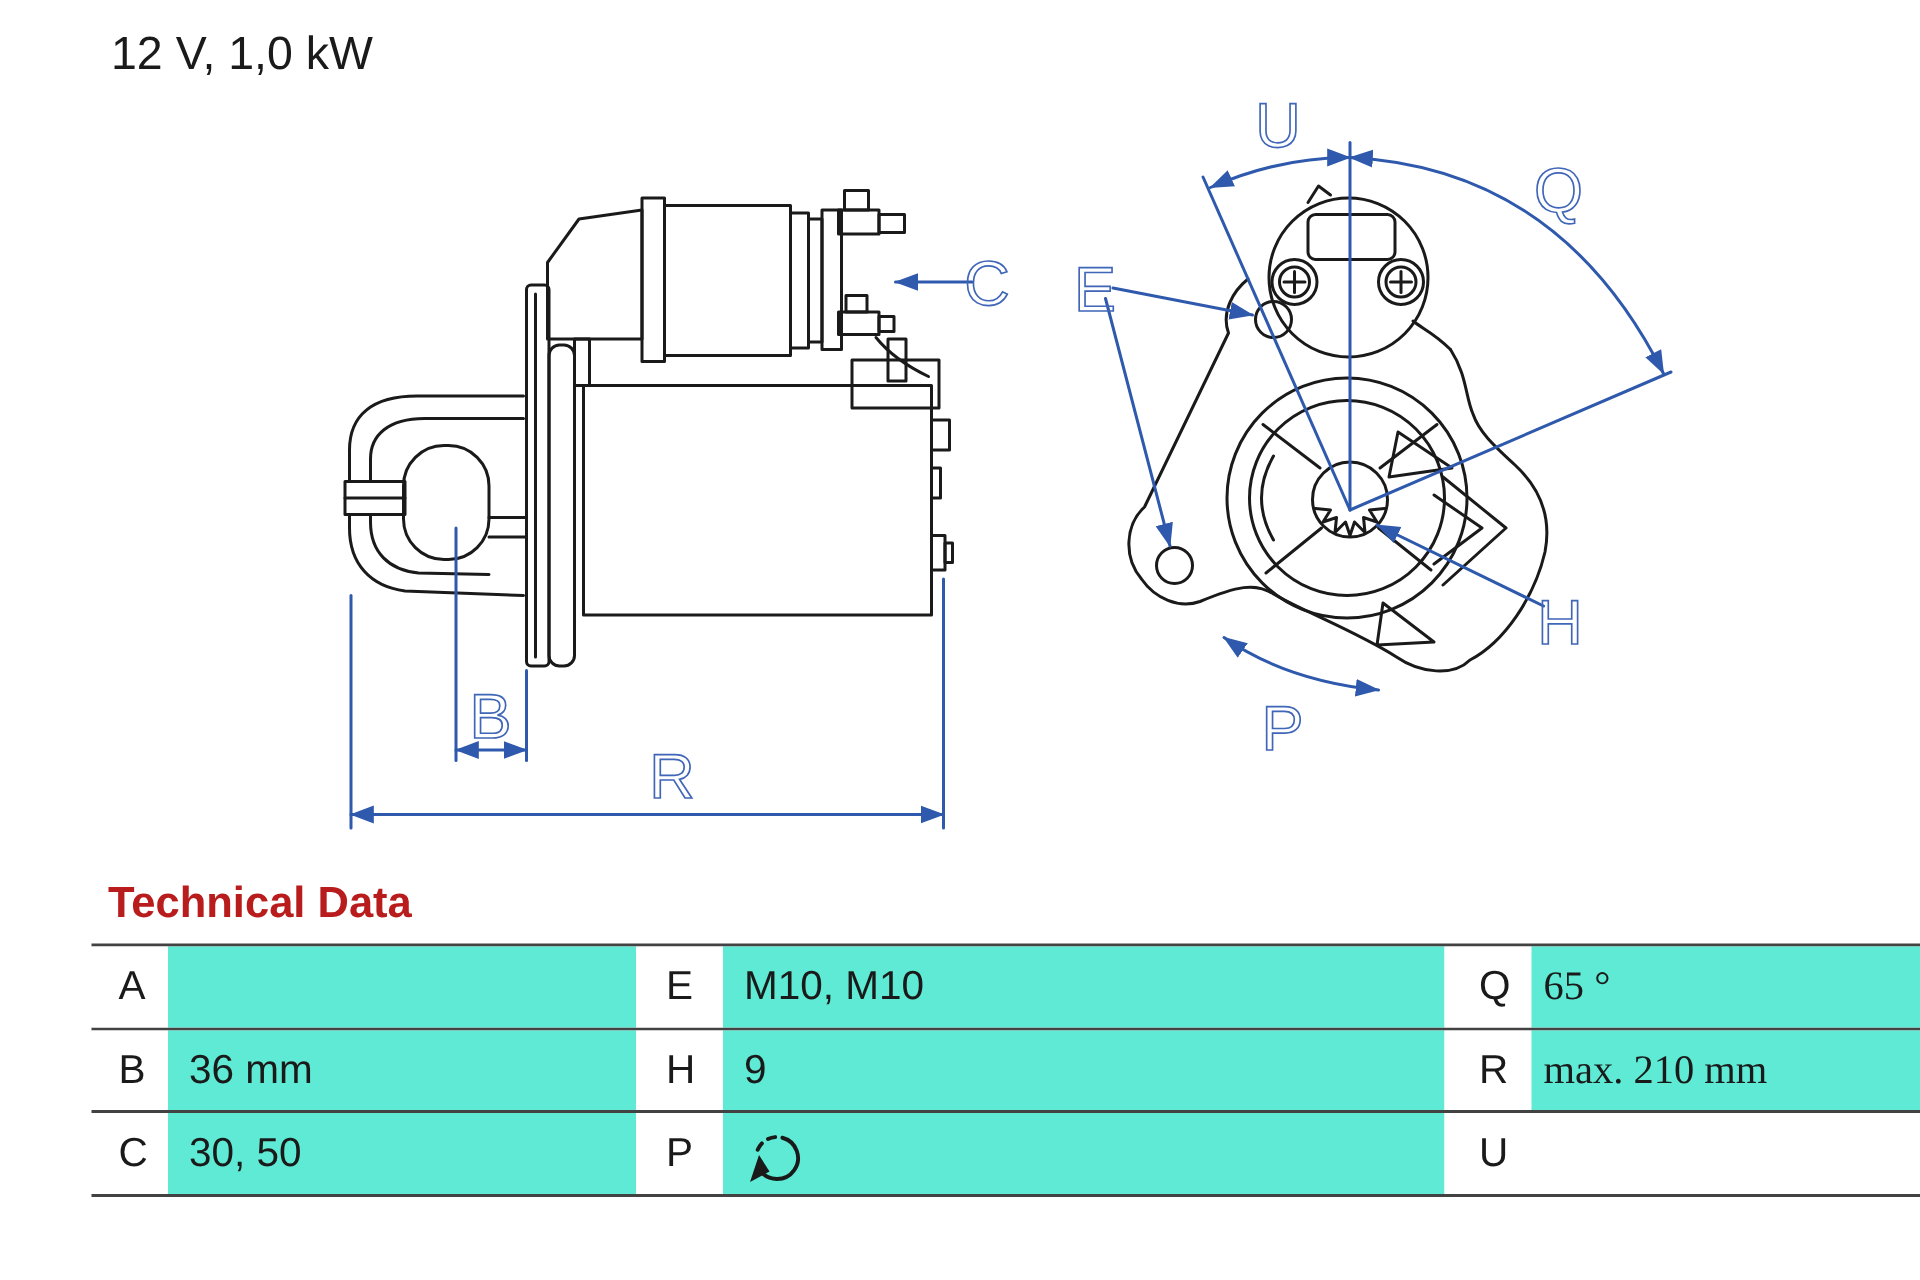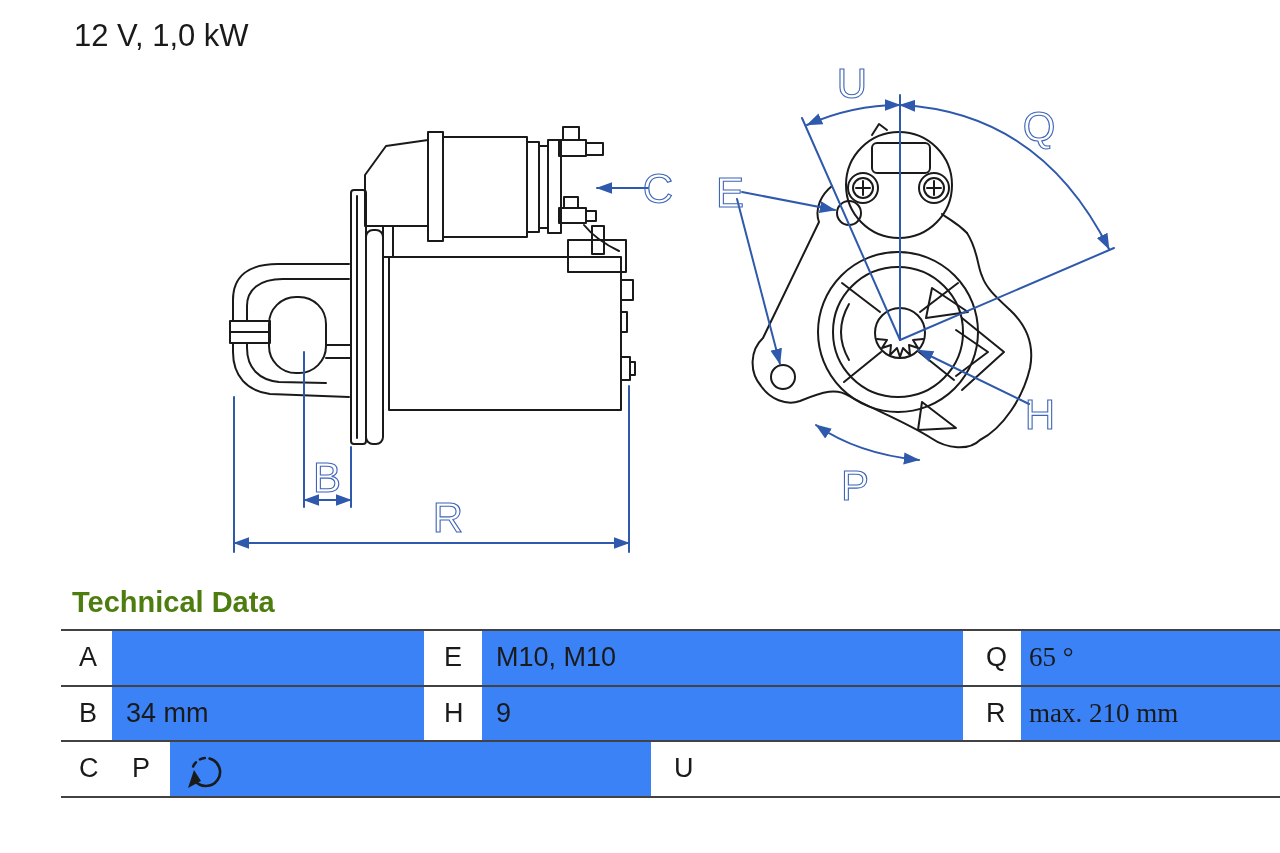--- a/index.html
+++ b/index.html
@@ -1,26 +1,26 @@
 <!DOCTYPE html>
 <html><head>
 <meta charset="utf-8">
 <style>
   html,body{margin:0;padding:0;background:#ffffff;}
   #page{position:relative;width:1280px;height:853px;background:#ffffff;overflow:hidden;
         font-family:"Liberation Sans","DejaVu Sans",sans-serif;color:#1a1a1a;margin-left:36px;}
   .title{position:absolute;left:38px;top:18px;font-size:31px;color:#1a1a1a;}
   #drawing{position:absolute;left:0;top:0;width:1280px;height:575px;}
-  .tech-heading{position:absolute;left:36px;top:586px;font-size:29px;font-weight:bold;color:#4d7c0f;}
+  .tech-heading{position:absolute;left:36px;top:586px;font-size:29px;font-weight:bold;color:#b91c1c;}
   #datatable{position:absolute;left:25px;top:629px;width:1229px;}
   .trow{display:flex;border-top:2px solid #424242;height:53.5px;line-height:53.5px;font-size:27px;}
   #datatable .trow:last-child{border-bottom:2px solid #424242;}
   .cell{white-space:nowrap;overflow:hidden;}
   .keycell{background:#ffffff;}
-  .valcell{background:#3b82f6;}
+  .valcell{background:#5eead4;}
   .k1{width:51px;padding-left:18px;box-sizing:border-box;}
   .v1{width:312px;padding-left:14px;box-sizing:border-box;}
   .k2{width:58px;padding-left:20px;box-sizing:border-box;}
   .v2{width:481px;padding-left:14px;box-sizing:border-box;}
   .k3{width:58px;padding-left:23px;box-sizing:border-box;}
   .v3{width:269px;padding-left:8px;box-sizing:border-box;font-family:Liberation Serif, serif;}
   .rot-icon{vertical-align:middle;margin-top:5px;}
   svg text.cadlabel{font-family:"Liberation Sans","DejaVu Sans",sans-serif;font-size:42px;
         fill:none;stroke:#4066b8;stroke-width:1.1;}
 </style>
@@ -169,28 +169,29 @@
     <div class="trow">
       <div class="cell keycell k1">A</div>
       <div class="cell valcell v1"></div>
       <div class="cell keycell k2">E</div>
       <div class="cell valcell v2">M10, M10</div>
       <div class="cell keycell k3">Q</div>
       <div class="cell valcell v3">65 °</div>
     </div>
     <div class="trow">
       <div class="cell keycell k1">B</div>
-      <div class="cell valcell v1">34 mm</div>
+      <div class="cell valcell v1">36 mm</div>
       <div class="cell keycell k2">H</div>
       <div class="cell valcell v2">9</div>
       <div class="cell keycell k3">R</div>
       <div class="cell valcell v3">max. 210 mm</div>
     </div>
     <div class="trow">
       <div class="cell keycell k1">C</div>
+      <div class="cell valcell v1">30, 50</div>
       <div class="cell keycell k2">P</div>
       <div class="cell valcell v2">
         <svg class="rot-icon" width="44" height="44" viewBox="0 0 44 44">
           <path d="M25.6,8.5 A14,14 0 1 1 10.5,30" stroke="#1a1a1a" stroke-width="2.6" fill="none" stroke-linecap="round"></path>
           <path d="M20.8,8.05 A14,14 0 0 0 8.2,19.6" stroke="#1a1a1a" stroke-width="2.6" fill="none" stroke-linecap="round" stroke-dasharray="5 5"></path>
           <path d="M4,38 L17,31 L10,20 Z" fill="#1a1a1a"></path>
         </svg>
       </div>
       <div class="cell keycell k3">U</div>
     </div>

